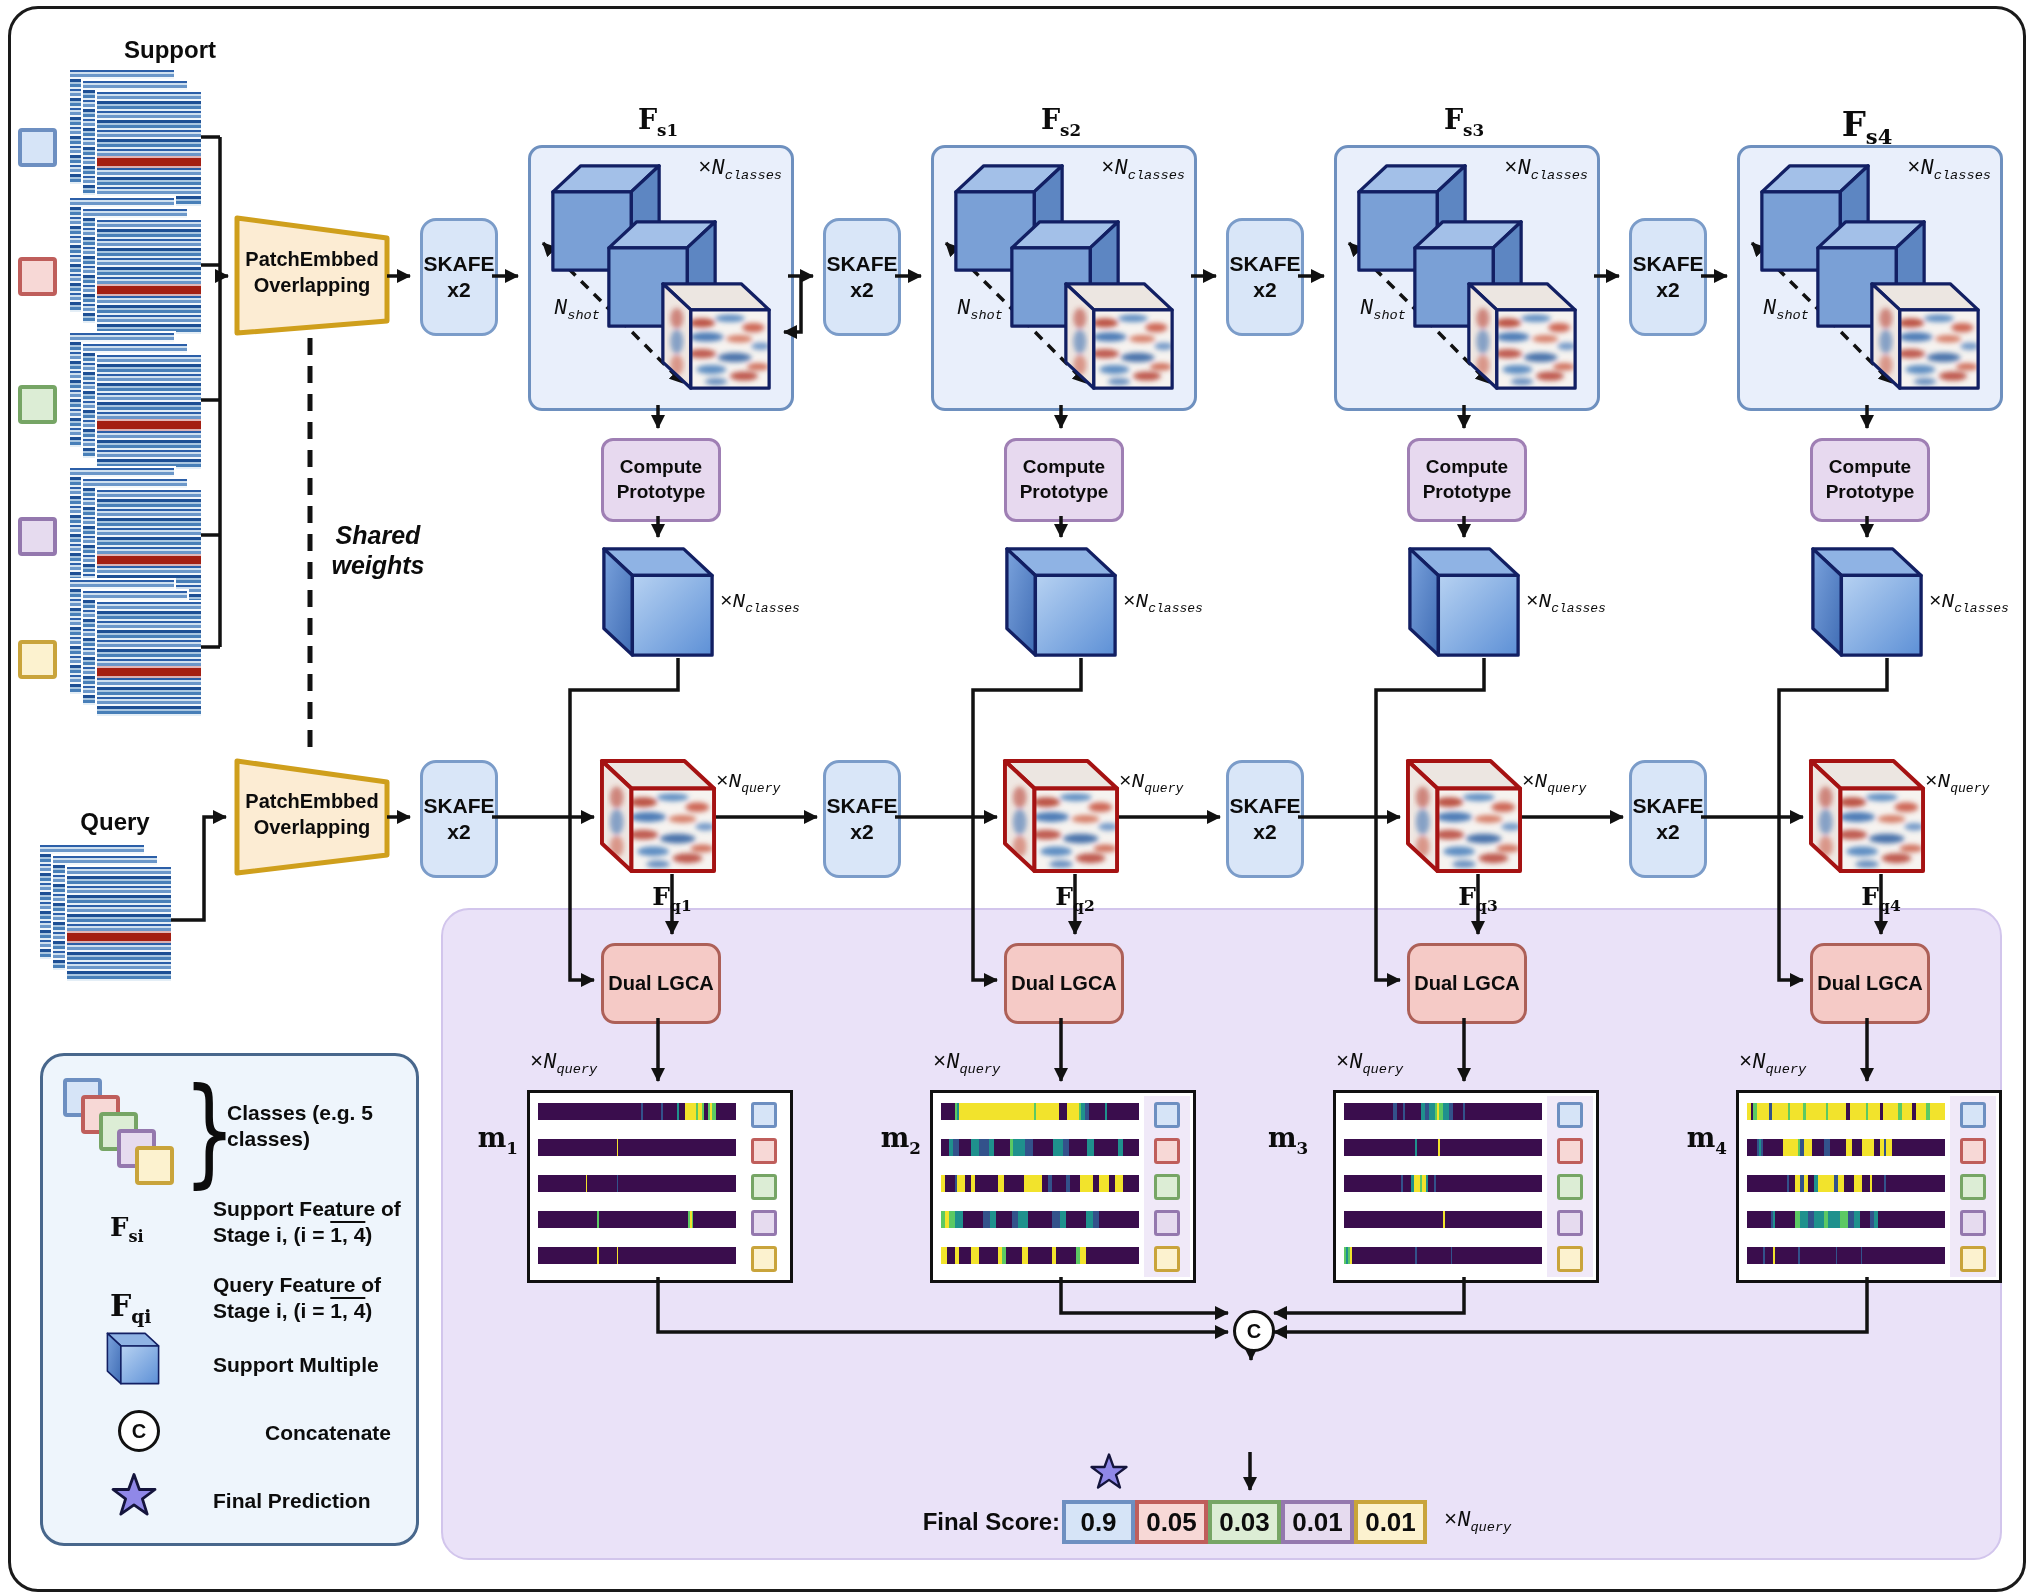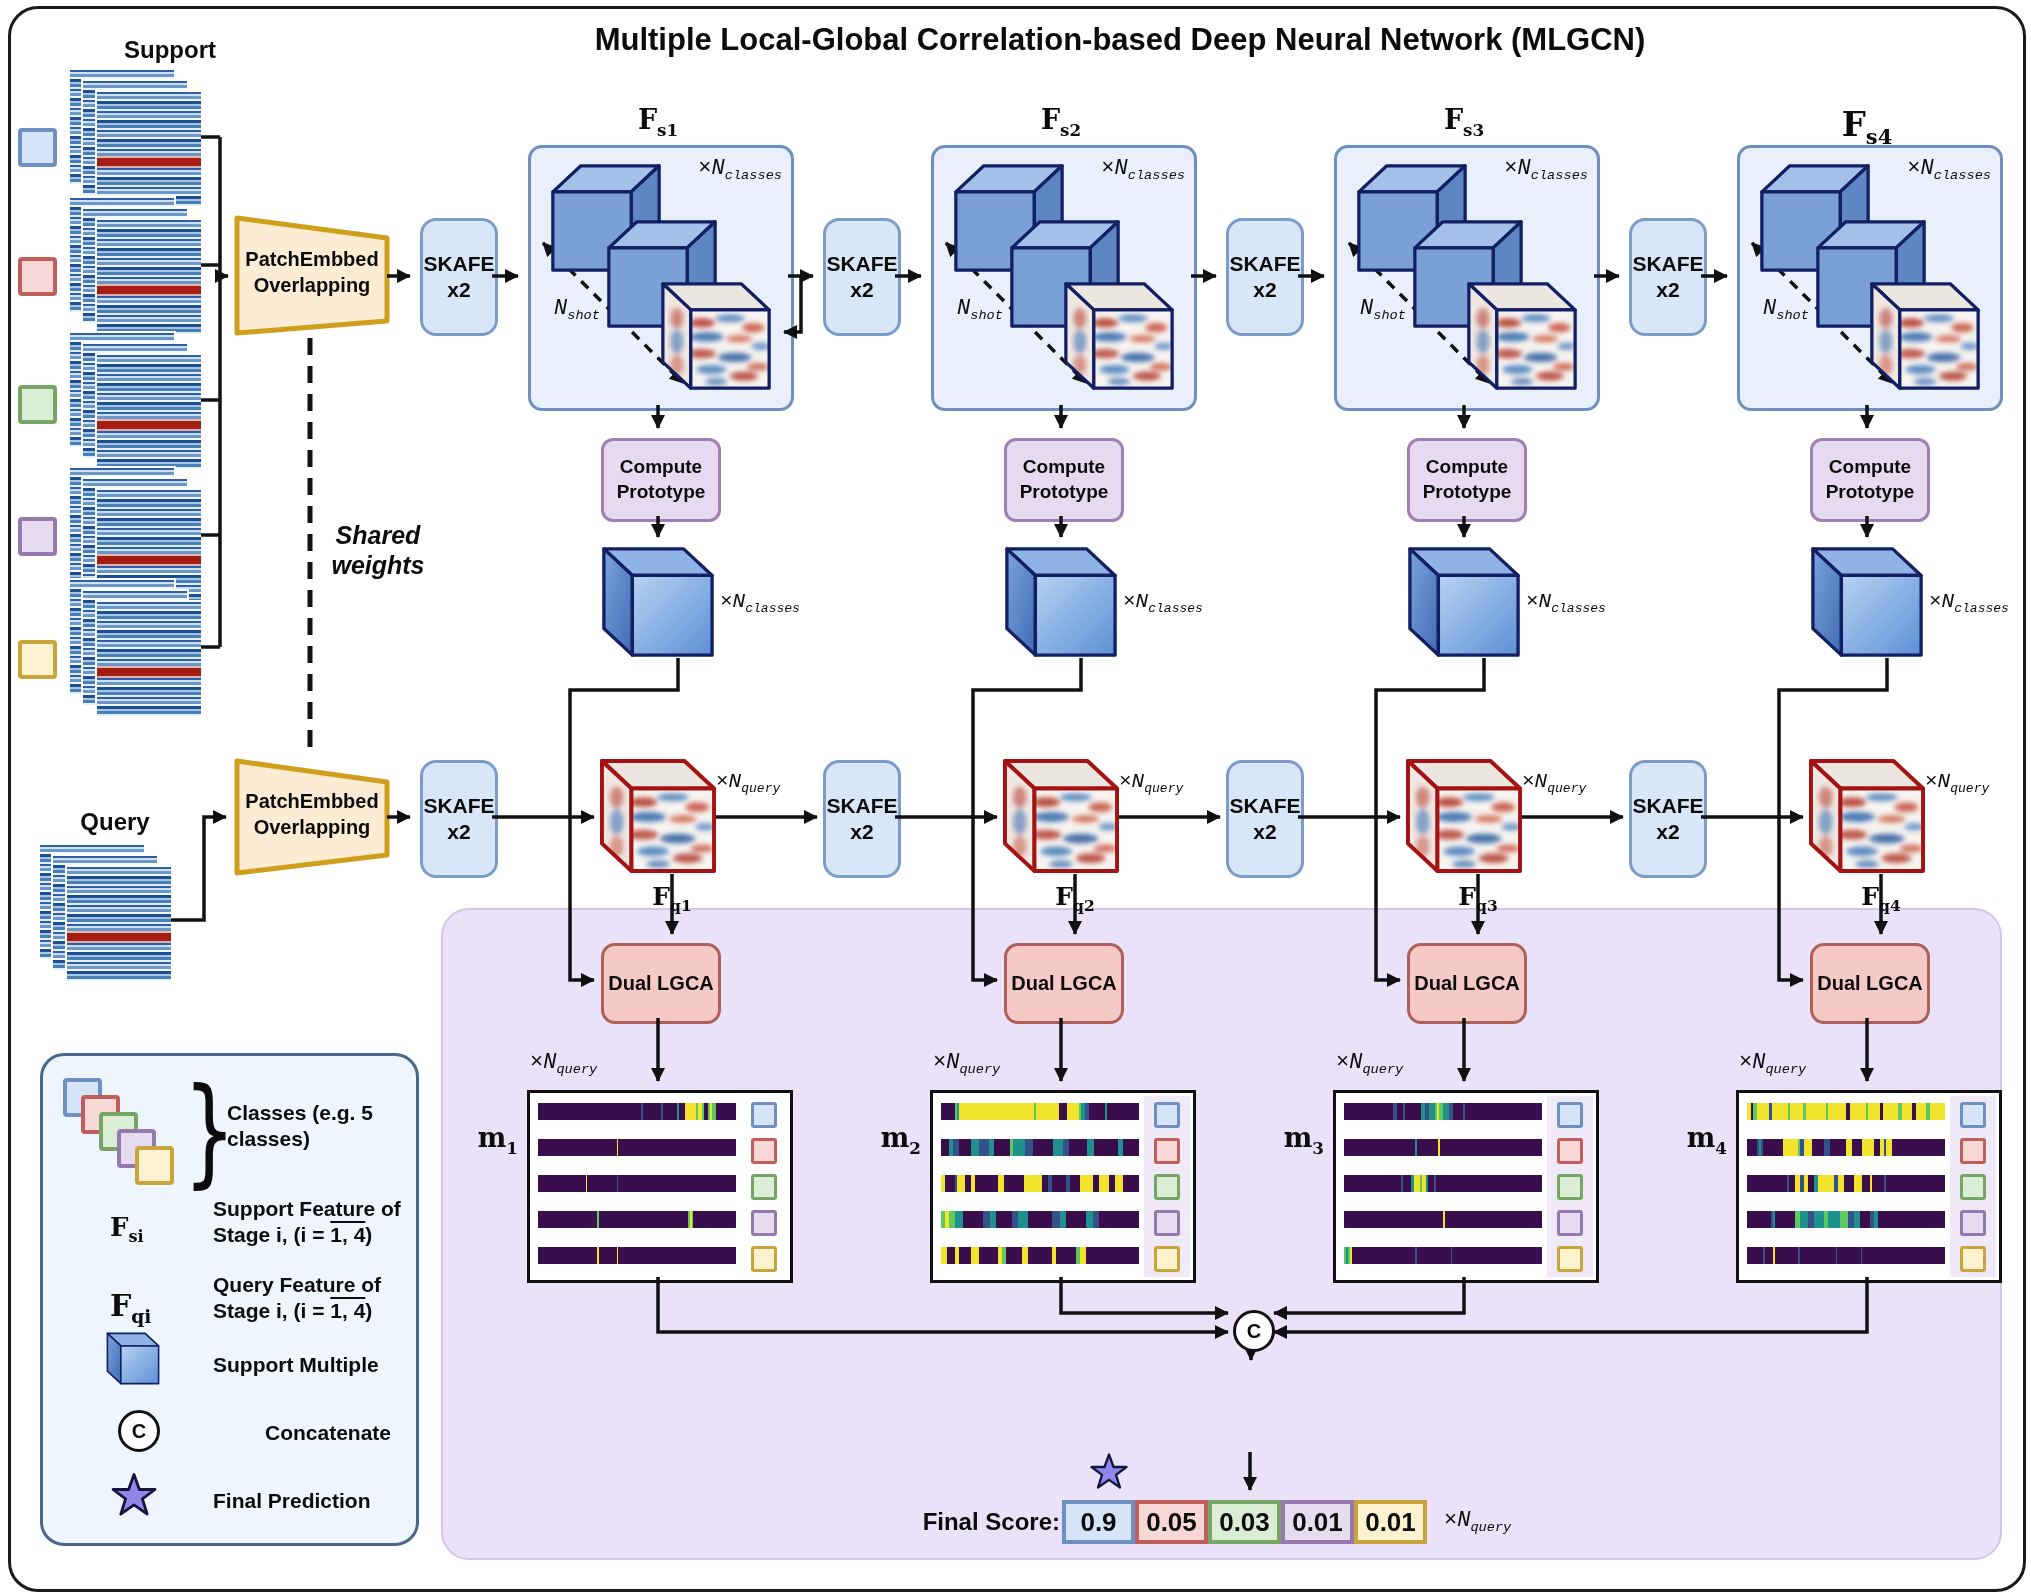--- a/index.html
+++ b/index.html
@@ -53,21 +53,20 @@
 </style>
 </head>
 <body>
 
 <div id="canvas">
 
   <div class="abs frame"></div>
   <div class="abs purple-region"></div>
   <div class="abs legendbox"></div>
 
-  <div class="abs title">Multiple Local-Global Correlation-based Deep Neural Network (MLGCN)</div>
 
   <div class="abs blabel" style="left:110px;top:36px;width:120px;text-align:center;font-size:24px;">Support</div>
   <div class="abs blabel" style="left:60px;top:808px;width:110px;text-align:center;font-size:24px;">Query</div>
 
   <div class="abs classsq" style="left: 18px; top: 128px; background: rgb(214, 228, 247); border-color: rgb(109, 143, 193);"></div>
   <div class="abs classsq" style="left: 18px; top: 257px; background: rgb(247, 216, 214); border-color: rgb(191, 94, 91);"></div>
   <div class="abs classsq" style="left: 18px; top: 385px; background: rgb(220, 237, 213); border-color: rgb(118, 165, 101);"></div>
   <div class="abs classsq" style="left: 18px; top: 517px; background: rgb(230, 219, 239); border-color: rgb(148, 120, 174);"></div>
   <div class="abs classsq" style="left: 18px; top: 640px; background: rgb(252, 242, 207); border-color: rgb(201, 164, 59);"></div>
 
@@ -202,21 +201,21 @@
   <div class="abs lgca" style="left:1407px;">Dual LGCA</div>
   <div class="abs lgca" style="left:1810px;">Dual LGCA</div>
 
   <div class="abs math mathlab" style="left:530px;top:1050px;"><span class="x">×</span><span>N</span><sub>query</sub></div>
   <div class="abs math mathlab" style="left:933px;top:1050px;"><span class="x">×</span><span>N</span><sub>query</sub></div>
   <div class="abs math mathlab" style="left:1336px;top:1050px;"><span class="x">×</span><span>N</span><sub>query</sub></div>
   <div class="abs math mathlab" style="left:1739px;top:1050px;"><span class="x">×</span><span>N</span><sub>query</sub></div>
 
   <div class="abs serifb" style="left:446px;top:1122px;width:72px;text-align:right;font-size:27px;z-index:3;"><span>m</span><sub>1</sub></div>
   <div class="abs serifb" style="left:849px;top:1122px;width:72px;text-align:right;font-size:27px;z-index:3;"><span>m</span><sub>2</sub></div>
-  <div class="abs serifb" style="left:1252px;top:1122px;width:72px;text-align:right;font-size:27px;z-index:3;"><span>m</span><sub>3</sub></div>
+  <div class="abs serifb" style="left:1252px;top:1122px;width:72px;text-align:center;font-size:27px;z-index:3;"><span>m</span><sub>3</sub></div>
   <div class="abs serifb" style="left:1655px;top:1122px;width:72px;text-align:right;font-size:27px;z-index:3;"><span>m</span><sub>4</sub></div>
 
   <div class="abs mbox" style="left:527px;">
     <div class="m-strip" style="background: rgb(255, 255, 255);">
       <div class="m-sq" style="background: rgb(214, 228, 247); border-color: rgb(109, 143, 193);"></div>
       <div class="m-sq" style="background: rgb(247, 216, 214); border-color: rgb(191, 94, 91);"></div>
       <div class="m-sq" style="background: rgb(220, 237, 213); border-color: rgb(118, 165, 101);"></div>
       <div class="m-sq" style="background: rgb(230, 219, 239); border-color: rgb(148, 120, 174);"></div>
       <div class="m-sq" style="background: rgb(252, 242, 207); border-color: rgb(201, 164, 59);"></div>
     </div>

